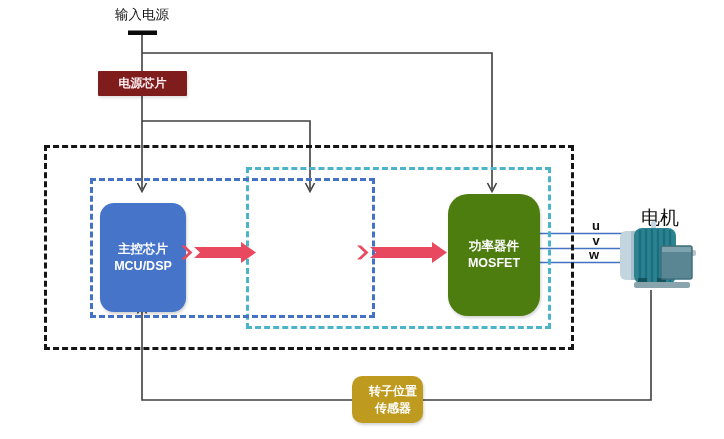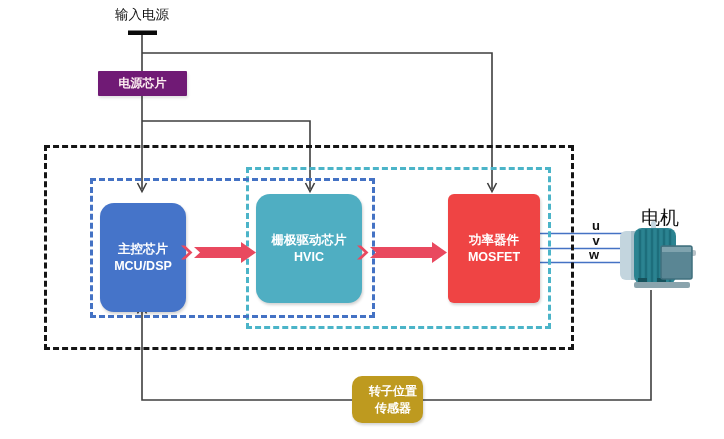--- a/index.html
+++ b/index.html
@@ -25,24 +25,24 @@
     display: flex; flex-direction: column;
     align-items: center; justify-content: center;
     color: #ffffff; font-weight: bold; text-align: center;
     box-shadow: 1px 2px 3px rgba(0,0,0,0.18);
   }
   .block .l1, .block .l2 { line-height: 1.35; }
   #block-mcu { left: 100px; top: 194px; width: 86px; height: 109px;
     background: #4574c9; border-radius: 14px; font-size: 12.5px; margin-top: 9px; }
   #block-hvic { left: 256px; top: 194px; width: 106px; height: 109px;
     background: #4faec2; border-radius: 14px; font-size: 12.5px; }
-  #block-mosfet { left: 448px; top: 194px; width: 92px; height: 109px;
-    background: #ef4444; border-radius: 6px; font-size: 12.5px; }
+  #block-mosfet { left: 448px; top: 194px; width: 92px; height: 122px;
+    background: #4d7c0f; border-radius: 20px; font-size: 12.5px; }
   #block-power-chip { left: 98px; top: 71px; width: 89px; height: 25px;
-    background: #701a75; border-radius: 1px; font-size: 12px;
+    background: #7f1d1d; border-radius: 1px; font-size: 12px;
     color: #fdeef1; box-shadow: 1px 2px 3px rgba(0,0,0,0.12); }
   #block-sensor { left: 352px; top: 376px; width: 71px; height: 47px;
     background: #be9a1f; border-radius: 10px; font-size: 12px; padding-left: 11px; }
   .free-label {
     position: absolute; z-index: 3; color: #111111;
     font-weight: normal; text-align: center;
   }
   #label-input-power { left: 100px; top: 6px; width: 84px; font-size: 13.5px; }
   #label-motor { left: 630px; top: 205px; width: 60px; font-size: 19px; }
   .phase-label { position: absolute; z-index: 3; width: 16px; text-align: center;
@@ -93,24 +93,20 @@
 
   <div id="block-power-chip" class="block">
     <span class="l1">电源芯片</span>
   </div>
 
   <div id="block-mcu" class="block">
     <span class="l1">主控芯片</span>
     <span class="l2">MCU/DSP</span>
   </div>
 
-  <div id="block-hvic" class="block">
-    <span class="l1">栅极驱动芯片</span>
-    <span class="l2">HVIC</span>
-  </div>
 
   <div id="block-mosfet" class="block">
     <span class="l1">功率器件</span>
     <span class="l2">MOSFET</span>
   </div>
 
   <div id="block-sensor" class="block">
     <span class="l1">转子位置</span>
     <span class="l2">传感器</span>
   </div>

